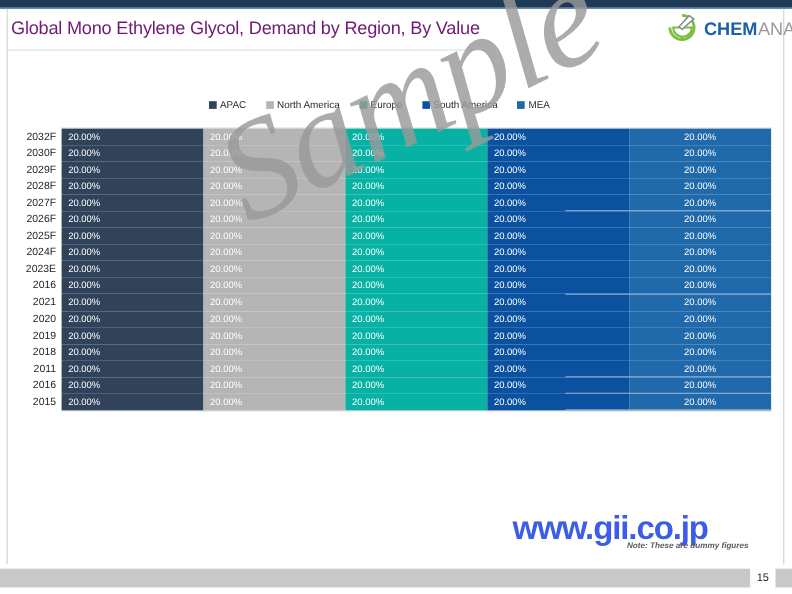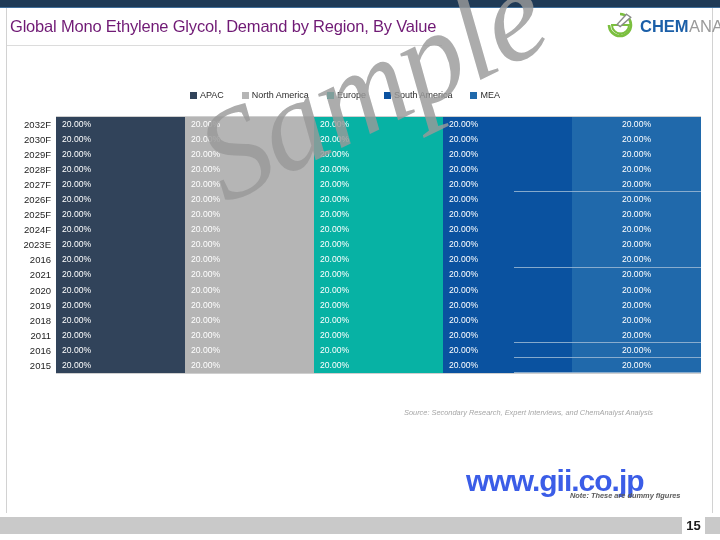--- a/index.html
+++ b/index.html
@@ -217,22 +217,22 @@
     left: 0; top: 517px;
     width: 720px; height: 17px;
     background: #c9c9c9;
   }
   .footer-page {
     position: absolute;
     left: 682px; top: 515px;
     width: 23px; height: 21px;
     background: #ffffff;
     color: #1a1a1a;
-    font-size: 13px;
-    font-weight: bold;
+    font-size: 10px;
+    font-weight: normal;
     display: flex;
     align-items: center;
     justify-content: center;
   }
 </style>
 </head>
 <body>
 
 <div id="slide">
 
@@ -419,21 +419,20 @@
         <div class="seg" style="background: rgb(49, 67, 90); width: 20%;">20.00%</div>
         <div class="seg" style="background: rgb(181, 181, 181); width: 20%;">20.00%</div>
         <div class="seg" style="background: rgb(7, 178, 164); width: 20%;">20.00%</div>
         <div class="seg" style="background: rgb(10, 82, 160); width: 20%;">20.00%</div>
         <div class="seg centered" style="background: rgb(32, 105, 171); width: 20%;">20.00%</div>
       </div>
     </div>
 
   <div class="watermark">Sample</div>
 
-  <div class="source-note">Source: Secondary Research, Expert Interviews, and ChemAnalyst Analysis</div>
 
   <div class="gii-url">www.gii.co.jp</div>
   <div class="dummy-note">Note: These are dummy figures</div>
 
   <div class="footer-bar"></div>
   <div class="footer-page">15</div>
 
 <div class="gridline" style="top: 191.294px;"></div>
     <div class="gridline" style="top: 266.588px;"></div>
     <div class="gridline" style="top: 341.882px;"></div>

